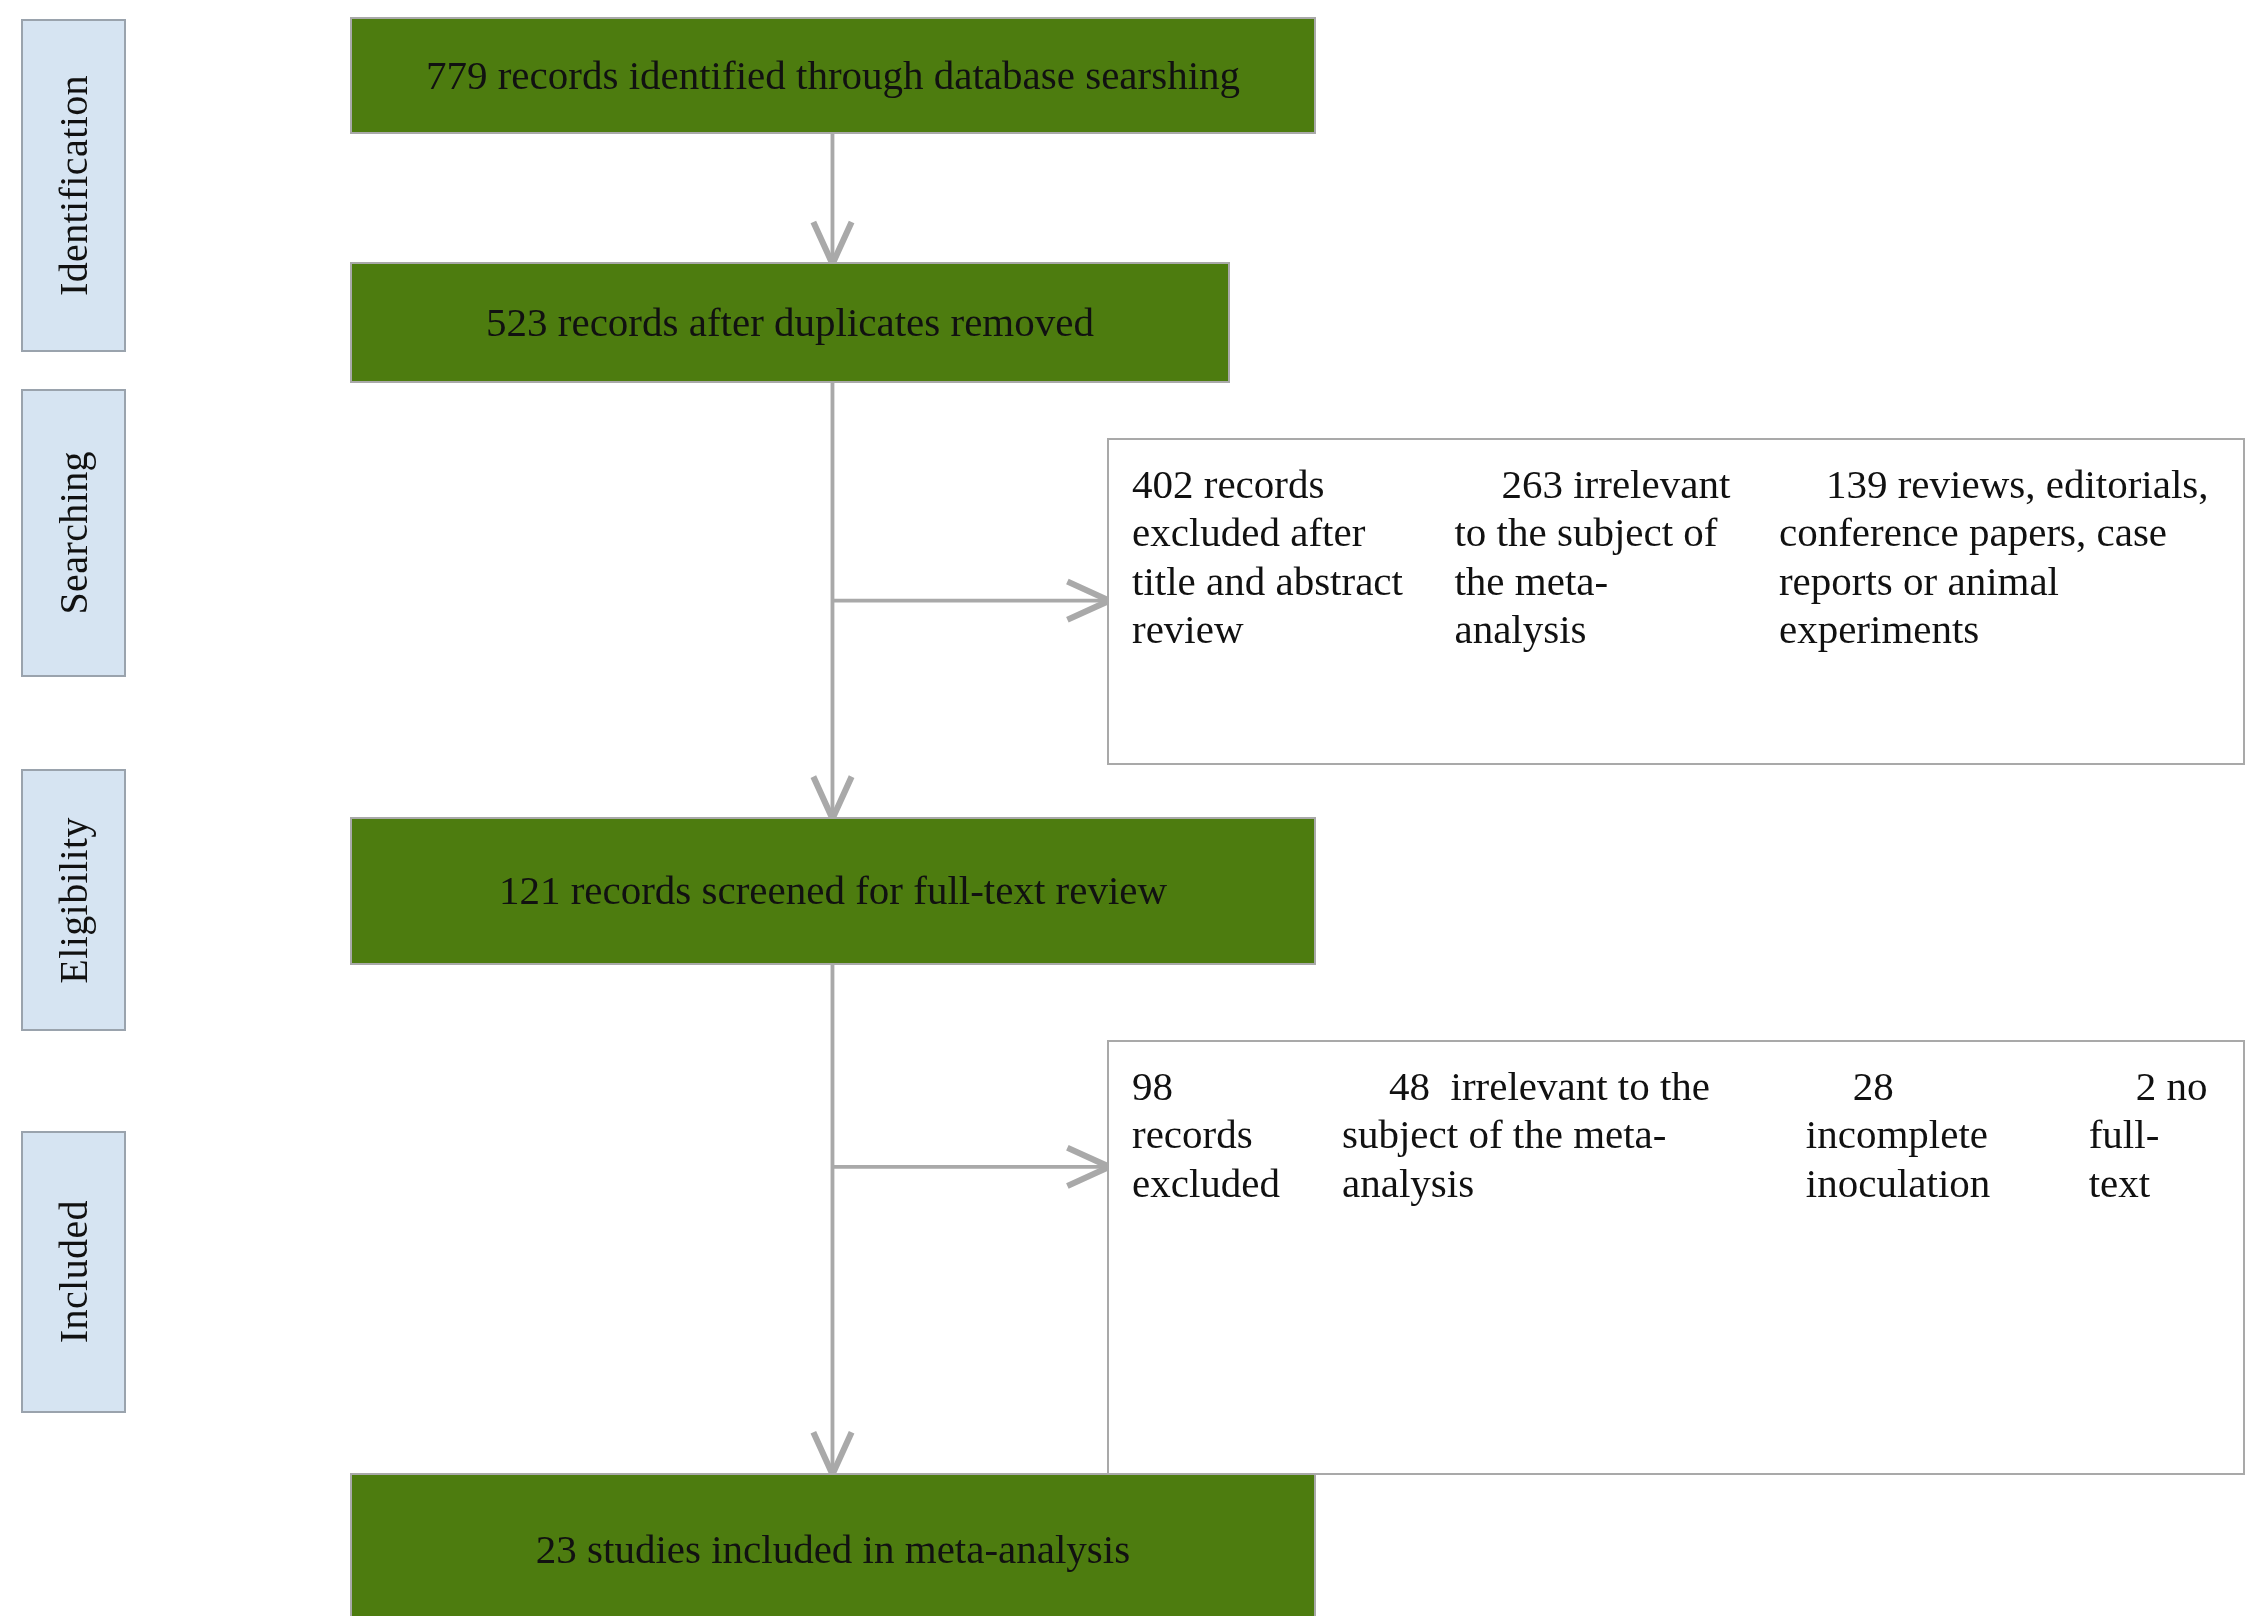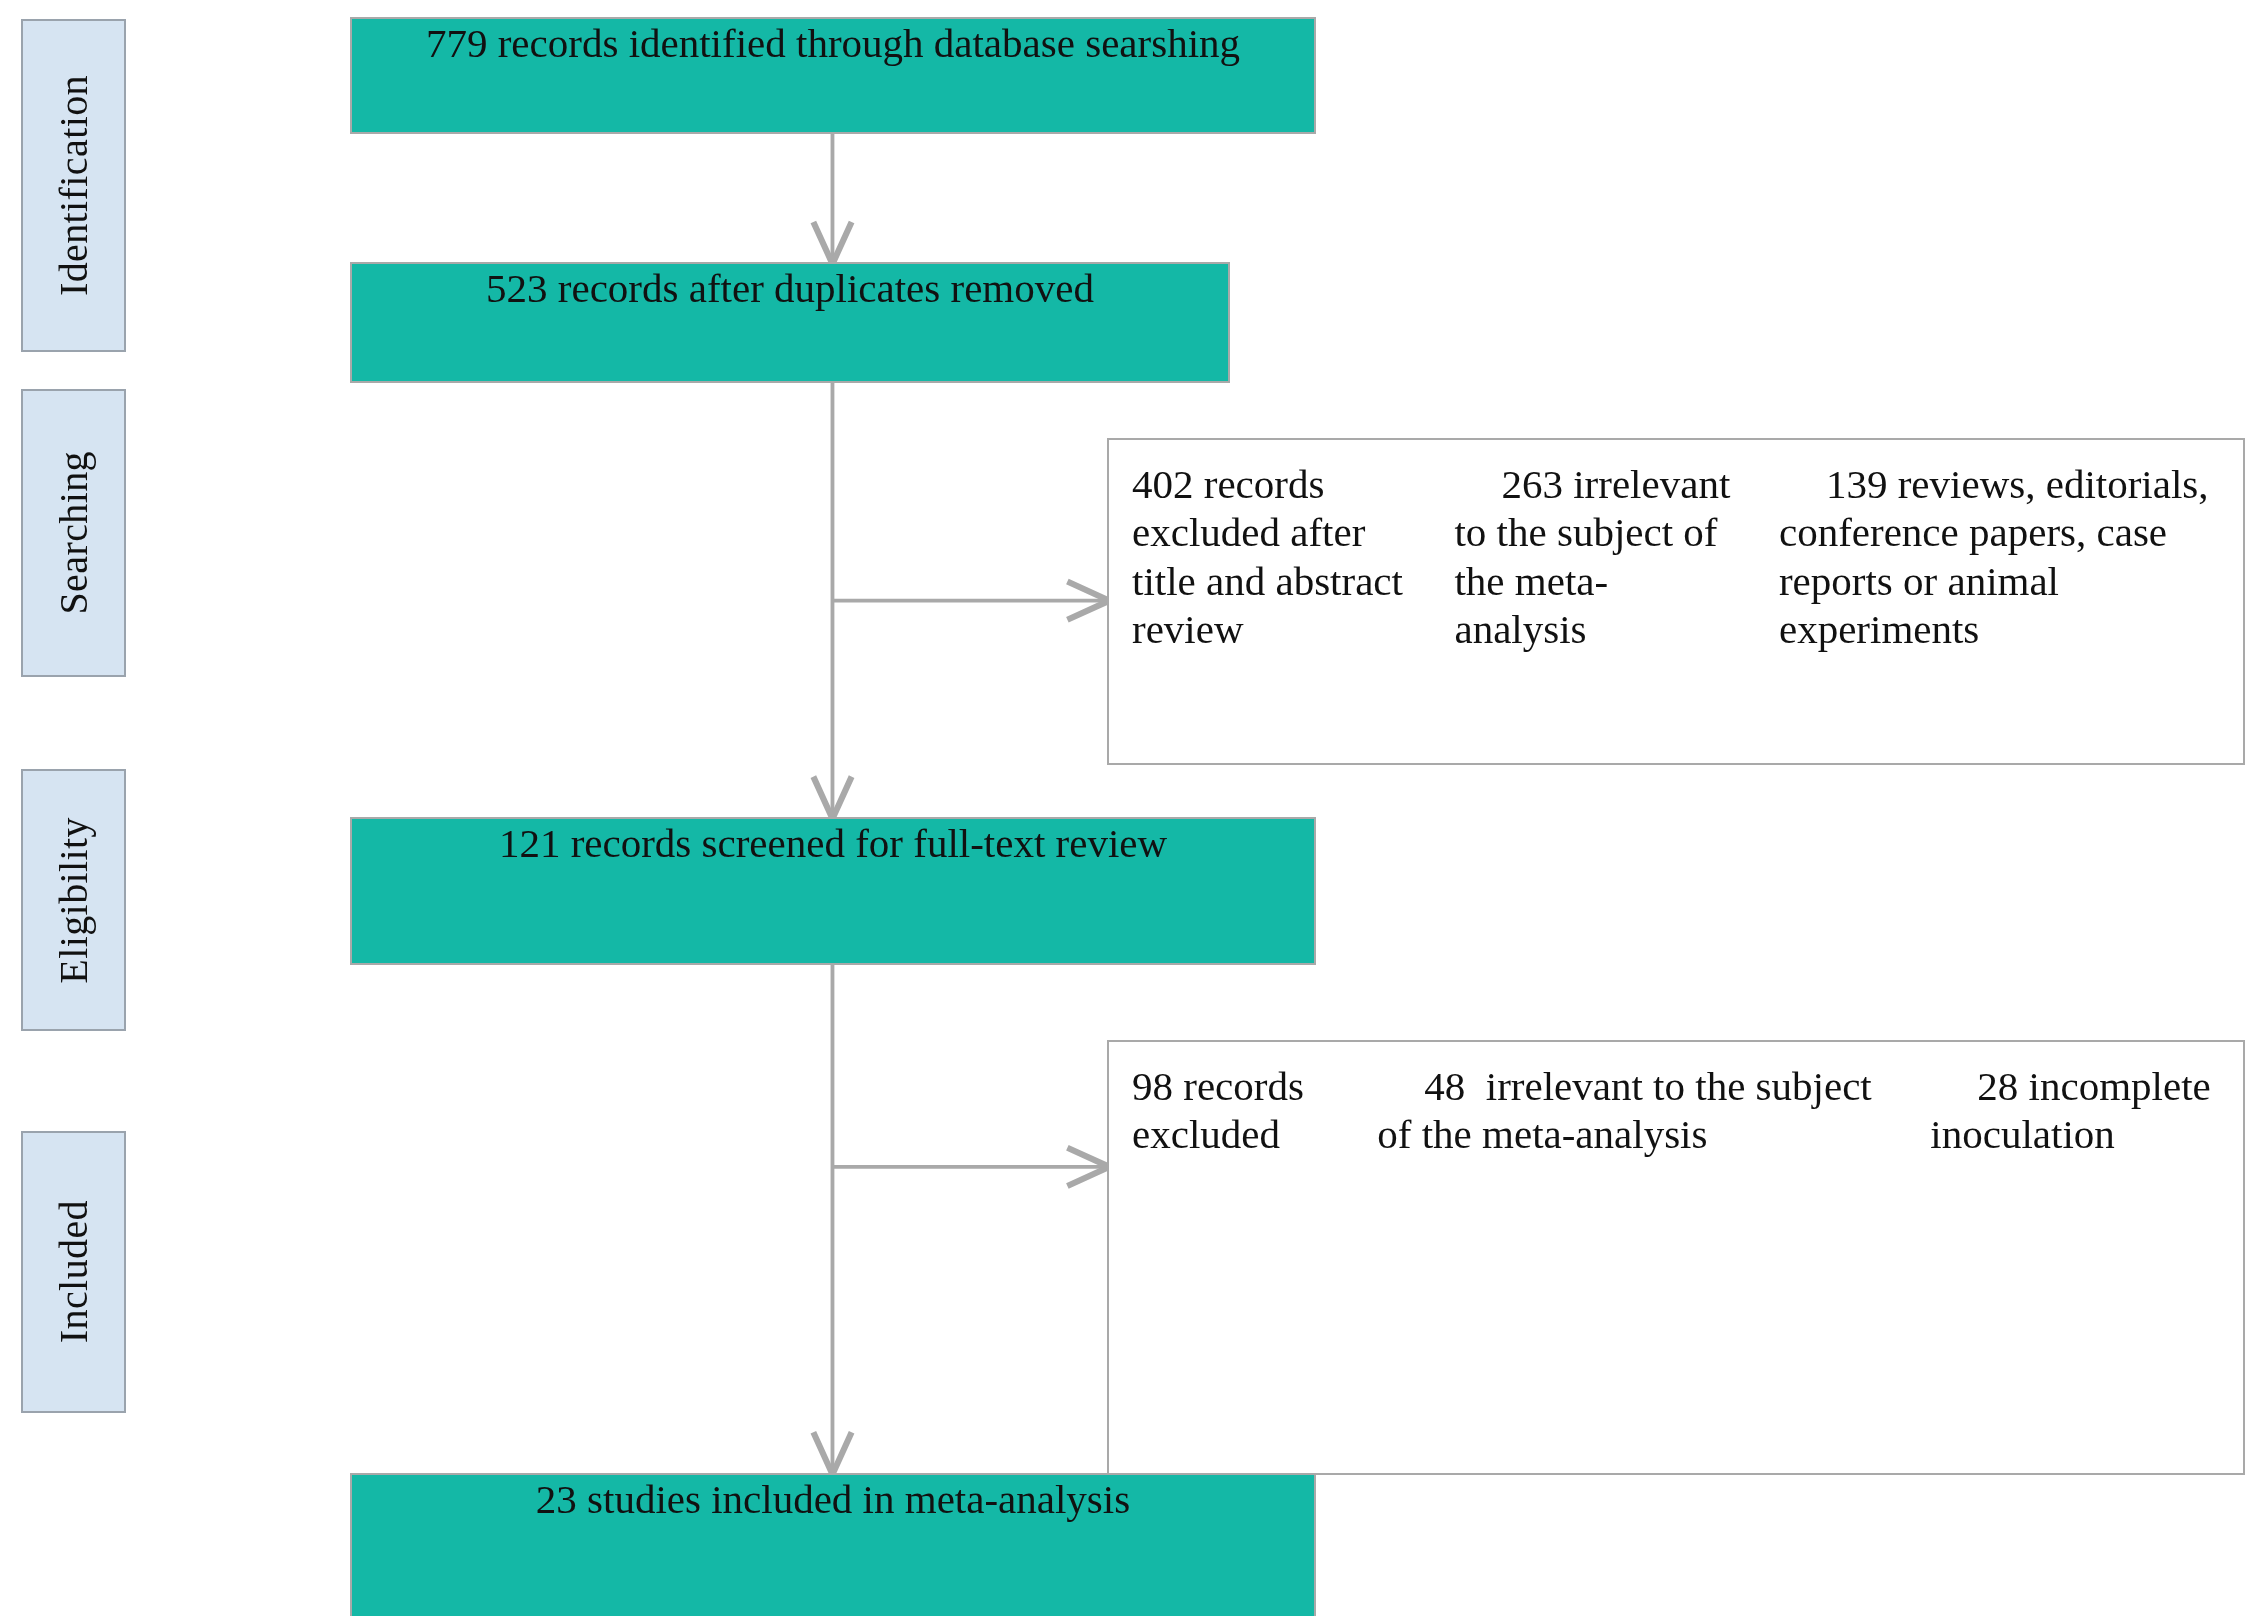--- a/index.html
+++ b/index.html
@@ -39,24 +39,25 @@
     font-size: 40px;
     line-height: 1;
     letter-spacing: 0.4px;
     white-space: nowrap;
     color: #111111;
   }
 
   
   .flow-box {
     position: absolute;
-    background: #14b8a6;
+    background: #4d7c0f;
     border: 2.3px solid #a9a9a9;
     box-sizing: border-box;
     display: flex;
+    align-items: center;
     justify-content: center;
     text-align: center;
   }
   .flow-box .box-text {
     font-size: 41px;
     line-height: 1.2;
     color: #111111;
     padding: 0 12.2px;
   }
 
@@ -156,16 +157,17 @@
   </div>
 
   <div class="excl-box" style="left:1107px; top:1040px; width:1138px; height:435px;">
     <div class="excl-line">98 records excluded</div>
     <div style="height:26px;"></div>
     <div class="excl-line sub">48  irrelevant to the subject of the meta-analysis</div>
     <div style="height:12.2px;"></div>
     <div class="excl-line sub">28 incomplete inoculation</div>
     <div style="height:12.2px;"></div>
     <div style="height:12.2px;"></div>
+    <div class="excl-line sub">2 no full-text</div>
   </div>
 
 </div>
 
 
 </body></html>

